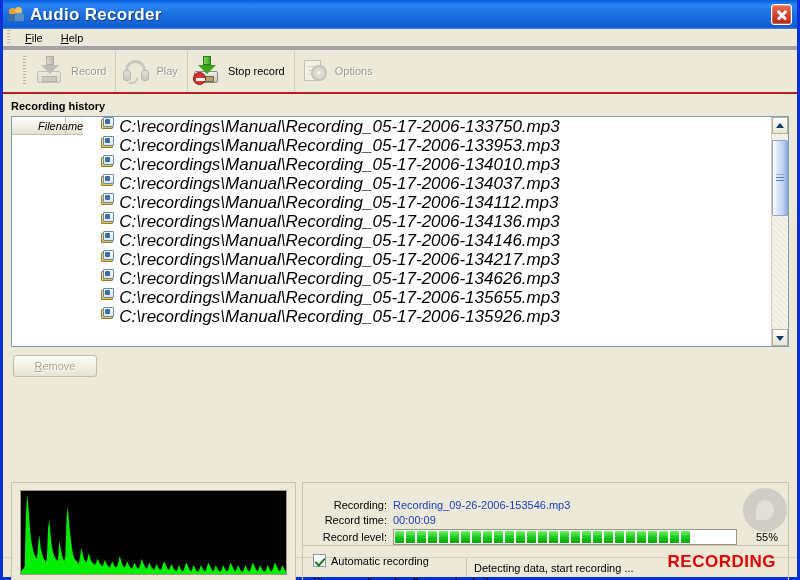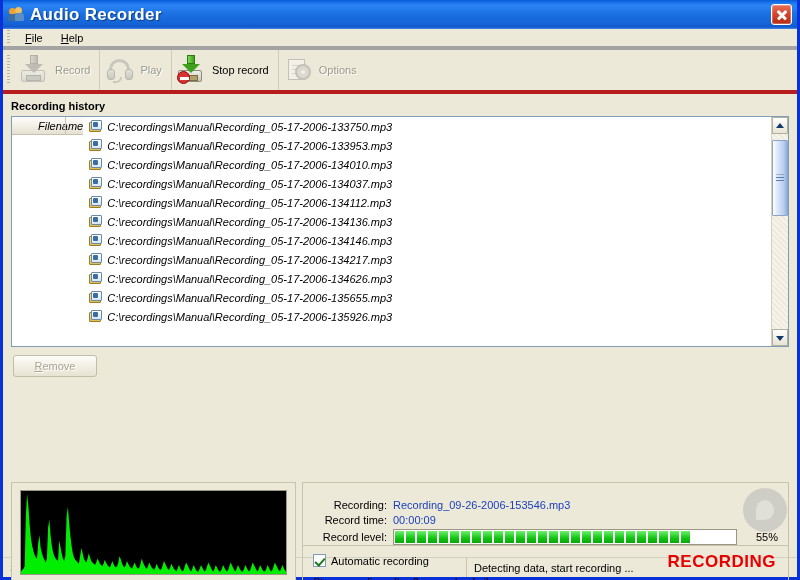--- a/index.html
+++ b/index.html
@@ -98,22 +98,22 @@
   }
   .menu-item u { text-decoration: underline; }
 
   
   .toolbar {
     height: 44px;
     flex: 0 0 44px;
     background: #ece9d8;
     display: flex;
     align-items: center;
-    padding-left: 4px;
-    border-bottom: 4px solid #b91c1c;
+    padding-left: 20px;
+    border-bottom: 2px solid #b91c1c;
   }
   .tgrip {
     width: 3px; height: 30px;
     background-image: repeating-linear-gradient(to bottom, #b8b4a0 0 1px, transparent 1px 3px);
     margin-right: 5px;
   }
   .tbtn {
     height: 40px;
     display: flex;
     align-items: center;
@@ -250,23 +250,23 @@
     content:""; position:absolute; right:17px; top:0; bottom:0; width:1px; background:#c6c2ae;
   }
   .list-body {
     flex: 1 1 auto;
     overflow: hidden;
     position: relative;
   }
   .row {
     height: 19px;
     display: flex;
-    align-items: center;
-    padding-left: 6px;
-    font-size: 11px;
+    align-items: flex-start;
+    padding-left: 18px;
+    font-size: 17px;
     color: #000;
     white-space: nowrap;
   }
   .fileicon {
     width: 14px; height: 13px;
     margin-right: 4px;
     position: relative;
     flex: 0 0 14px;
   }
   .fileicon .bk {

